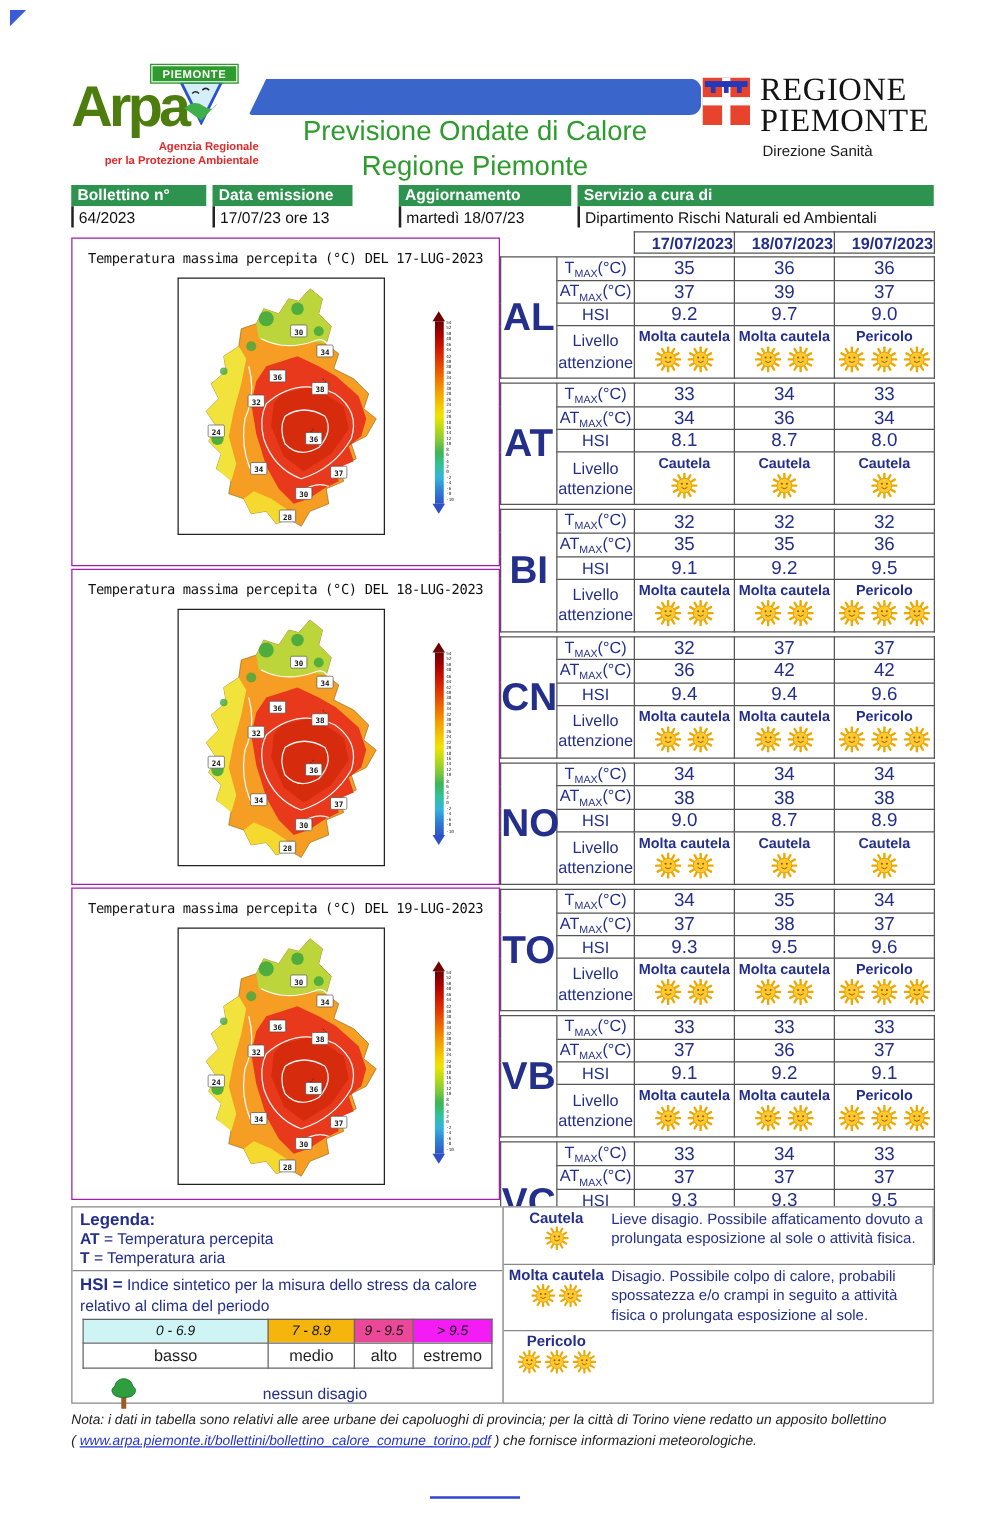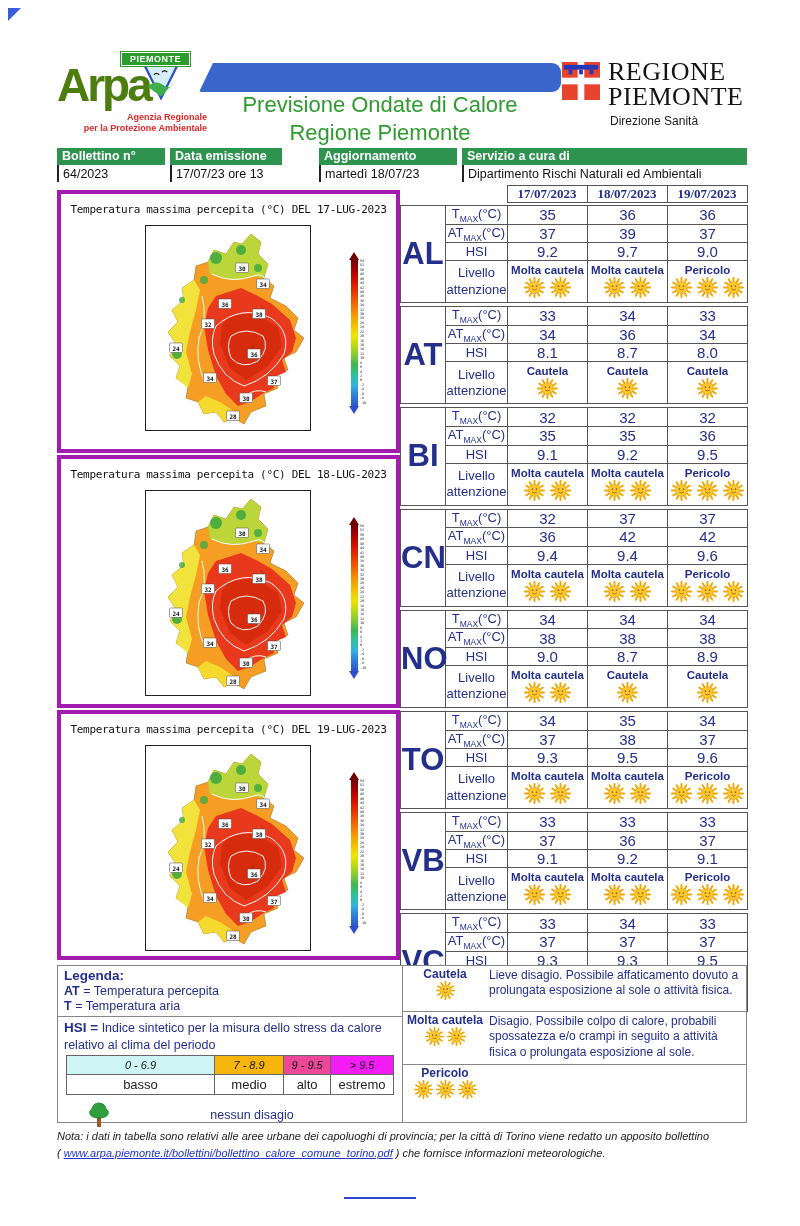--- a/index.html
+++ b/index.html
@@ -33,21 +33,21 @@
   
   .info-cell{top:148px;}
   .ic0{left:57px;width:108px;} .ic1{left:170px;width:112px;}
   .ic2{left:307px;width:138px;padding-left:12px;} .ic3{left:462px;width:285px;}
   .info-label{height:17px;background:var(--green-bar);color:#fff;font-weight:bold;font-size:12.5px;
               padding:1px 0 0 5px;box-sizing:border-box;white-space:nowrap;}
   .info-value{height:17px;border-left:2px solid #222;font-size:12.5px;color:#111;
               padding:2px 0 0 4px;box-sizing:border-box;white-space:nowrap;background:#fff;}
 
   
-  .map-panel{left:57px;width:343px;border:4px solid #a21caf;background:#fff;box-sizing:border-box;}
+  .map-panel{left:57px;width:343px;border:1px solid #a21caf;background:#fff;box-sizing:border-box;}
   .mp0{top:190px;height:263px;} .mp1{top:455px;height:253px;} .mp2{top:710px;height:250px;}
   .map-title{position:absolute;left:0;right:0;top:9px;text-align:center;
              font-family:"DejaVu Sans Mono",monospace;font-size:11px;color:#111;letter-spacing:-.3px;}
   .map-slot{position:absolute;inset:0;}
   .map-box{position:absolute;left:84px;top:31px;width:164px;height:204px;border:1px solid #222;background:#fff;}
   .pm-svg{width:100%;height:100%;display:block;}
   .pm-contour{fill:none;stroke:#fff;stroke-width:1;opacity:.95;}
   .clabel rect{fill:#fff;stroke:#444;stroke-width:.5;}
   .clabel text{font-size:6px;font-weight:bold;fill:#111;text-anchor:middle;font-family:"DejaVu Sans Mono",monospace;}
   .colorbar{position:absolute;left:288px;top:58px;width:30px;height:162px;}
@@ -60,21 +60,21 @@
   .cb-ticks{position:absolute;left:11px;top:7px;font-family:"DejaVu Sans Mono",monospace;
             font-size:3.4px;line-height:4.42px;color:#222;white-space:pre;}
   .cb-down{position:absolute;left:0;top:154px;width:0;height:0;border-left:5px solid transparent;
            border-right:5px solid transparent;border-top:8px solid #2F4FC8;}
 
   
   #forecast-table{left:400px;top:185px;width:347px;}
   .ftable{border-collapse:collapse;table-layout:fixed;width:347px;color:var(--navy);}
   .fhead{margin-bottom:2px;}
   .fhead td.nb{border:none;}
-  .fhead td.dh{border:1px solid #555;font-weight:bold;font-size:13px;text-align:center;height:16px;padding:0;font-family:Liberation Serif, serif;}
+  .fhead td.dh{border:1px solid #555;font-weight:bold;font-size:13px;text-align:right;height:16px;padding:0;}
   .fblock{border:1px solid #444;margin-bottom:3px;}
   .fblock td{border:1px solid #555;padding:0;text-align:center;vertical-align:middle;}
   .fblock tr.r16{height:16px;}
   .fblock tr.rliv{height:42px;}
   .pcode{font-size:31px;font-weight:bold;}
   .rlab{font-size:13px;}
   .rlab sub{font-size:8.5px;}
   .val{font-size:15px;}
   .liv{font-size:13px;line-height:1.25;margin-top:24px;}
   .lvl-lab{font-size:11.5px;font-weight:bold;margin-top:1px;}

